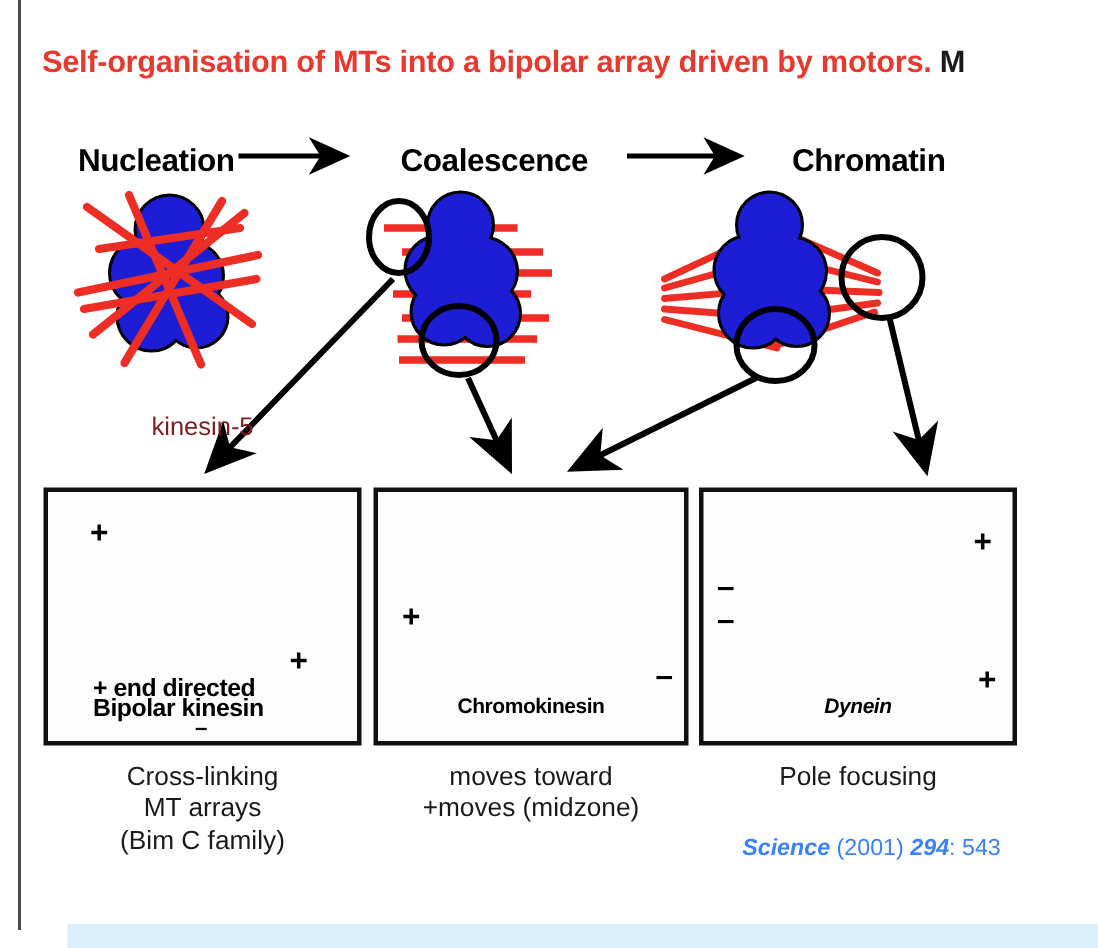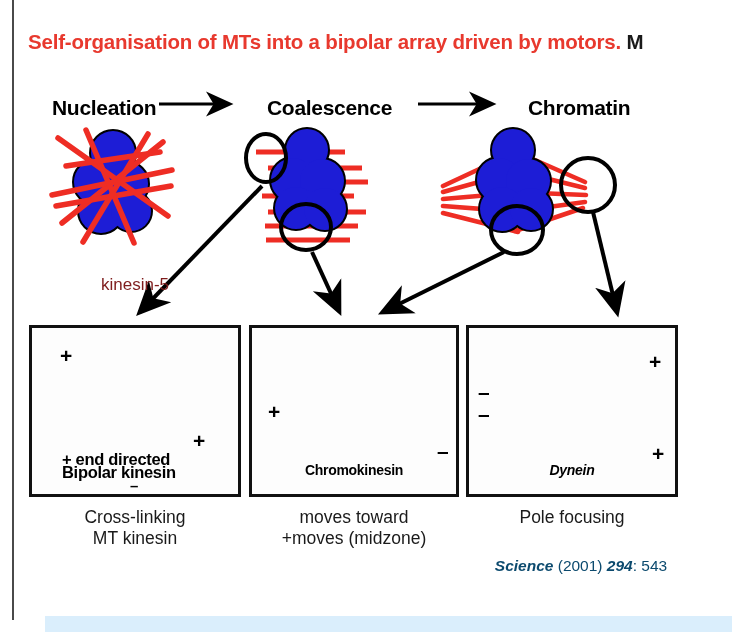--- a/index.html
+++ b/index.html
@@ -124,21 +124,21 @@
   #caption-chromatin     { left: 249px; top: 507px; width: 210px; }
   #caption-pole-focusing { left: 466px; top: 507px; width: 212px; }
 
   #citation {
     position: absolute;
     left: 466px;
     top: 557px;
     width: 230px;
     text-align: center;
     font-size: 15.5px;
-    color: #0c4a6e;
+    color: #3b82f6;
     white-space: nowrap;
   }
   #citation .journal,
   #citation .volume { font-style: italic; font-weight: 700; }
 
   
   #bottom-accent-bar {
     position: absolute;
     left: 45px;
     top: 616px;
@@ -365,21 +365,22 @@
 <div class="panel-title" style="left:249px; top:462px; width:210px;">Chromokinesin</div>
 
 <div class="polarity-mark" style="left:478px; top:381px;">–</div>
 <div class="polarity-mark" style="left:478px; top:403px;">–</div>
 <div class="polarity-mark" style="left:649px; top:351px;">+</div>
 <div class="polarity-mark" style="left:652px; top:443px;">+</div>
 <div class="panel-title" style="left:466px; top:462px; width:212px;font-style:italic;">Dynein</div>
 
 <div class="panel-caption" id="caption-cross-linking">
   <div>Cross-linking</div>
-  <div>MT kinesin</div>
+  <div>MT arrays</div>
+  <div>(Bim C family)</div>
 </div>
 
 <div class="panel-caption" id="caption-chromatin">
   <div>moves toward</div>
   <div>+moves (midzone)</div>
 </div>
 
 <div class="panel-caption" id="caption-pole-focusing">
   <div>Pole focusing</div>
 </div>

